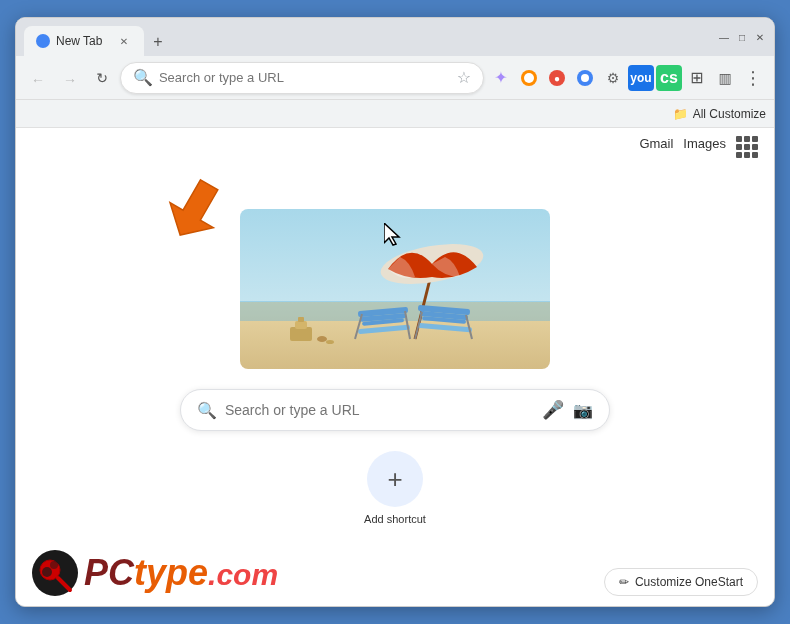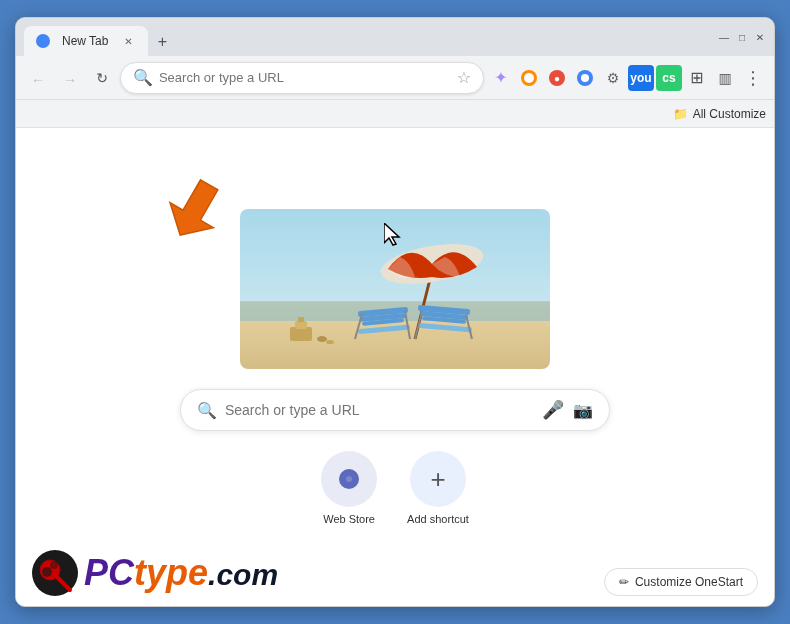--- a/index.html
+++ b/index.html
@@ -39,21 +39,21 @@
       height: 100%;
       flex: 1;
     }
     .tab {
       background: #f1f3f4;
       border-radius: 8px 8px 0 0;
       padding: 0 12px;
       height: 30px;
       display: flex;
       align-items: center;
-      gap: 12px;
+      gap: 6px;
       font-size: 12px;
       color: #333;
       min-width: 120px;
     }
     .tab-favicon {
       width: 14px;
       height: 14px;
       background: #4285f4;
       border-radius: 50%;
     }
@@ -350,23 +350,23 @@
       display: flex;
       align-items: center;
       justify-content: center;
       position: relative;
     }
     .pcrisk-text {
       font-size: 36px;
       font-weight: 900;
       font-style: italic;
     }
-    .pcrisk-text .pc { color: #4c1d95; }
+    .pcrisk-text .pc { color: #7f1d1d; }
     .pcrisk-text .risk { color: #e85d04; }
-    .pcrisk-text .com { color: #0f172a; font-size: 30px; margin-top: 48px; }
+    .pcrisk-text .com { color: #ef4444; font-size: 30px; margin-top: 48px; }
     .customize-btn {
       background: white;
       border: 1px solid #ddd;
       border-radius: 20px;
       padding: 6px 14px;
       font-size: 12px;
       color: #333;
       cursor: pointer;
       display: flex;
       align-items: center;
@@ -422,34 +422,49 @@
           </svg>
       </div>
       <div class="toolbar-icon">
         <svg width="20" height="20" viewBox="0 0 20 20">
             <circle cx="10" cy="10" r="8" fill="#4285f4"></circle>
             <circle cx="10" cy="10" r="4" fill="white"></circle>
           </svg>
       </div>
       <div class="toolbar-icon" style="color:#666;">⚙</div>
       <div class="toolbar-icon" style="background:#1a73e8;color:white;border-radius:4px;font-size:12px;font-weight:bold;">you</div>
-      <div class="toolbar-icon" style="background:#2ecc71;color:white;border-radius:4px;font-size:12px;font-weight:bold;">cs</div>
+      <div class="toolbar-icon" style="background:#2ecc71;color:white;border-radius:4px;font-size:16px;font-weight:bold;">cs</div>
       <div class="toolbar-icon" style="color:#555;font-size:16px;">⊞</div>
       <div class="toolbar-icon" style="color:#555;">▥</div>
       <div class="toolbar-icon" style="color:#555;font-size:18px;">⋮</div>
     </div>
   </div>
 
   <div class="bookmarks-bar">
     <span class="bk-icon">📁</span>
     <span>All Customize</span>
   </div>
 
   <div class="main-content">
 
+    <div class="top-links">
+      <a>Gmail</a>
+      <a>Images</a>
+      <div class="google-grid-icon">
+        <span></span>
+          <span></span>
+          <span></span>
+        <span></span>
+          <span></span>
+          <span></span>
+        <span></span>
+          <span></span>
+          <span></span>
+      </div>
+    </div>
 
     <div class="center-area">
 
       <div class="beach-illustration">
         <div class="beach-sky"></div>
         <div class="beach-sand"></div>
         <div class="beach-water"></div>
         <div class="beach-items">
           <svg width="310" height="160" viewBox="0 0 310 160">
 
@@ -487,30 +502,20 @@
       </div>
 
       <div class="search-bar-center">
         <span class="search-icon">🔍</span>
         <input type="text" placeholder="Search or type a URL" style="">
         <span class="mic-icon">🎤</span>
         <span class="camera-icon">📷</span>
       </div>
 
       <div class="shortcuts-row">
-        <div class="shortcut-item">
-          <div class="shortcut-circle web-store">
-            <svg width="28" height="28" viewBox="0 0 28 28">
-              <circle cx="14" cy="14" r="10" fill="#3949ab" opacity="0.8"></circle>
-              <circle cx="14" cy="14" r="6" fill="#5c6bc0"></circle>
-              <circle cx="14" cy="14" r="3" fill="#7986cb"></circle>
-            </svg>
-          </div>
-          <span class="shortcut-label">Web Store</span>
-        </div>
         <div class="shortcut-item">
           <div class="shortcut-circle add">+</div>
           <span class="shortcut-label">Add shortcut</span>
         </div>
       </div>
     </div>
 
     <div class="orange-arrow">
       <svg width="90" height="90" viewBox="0 0 90 90">
 

